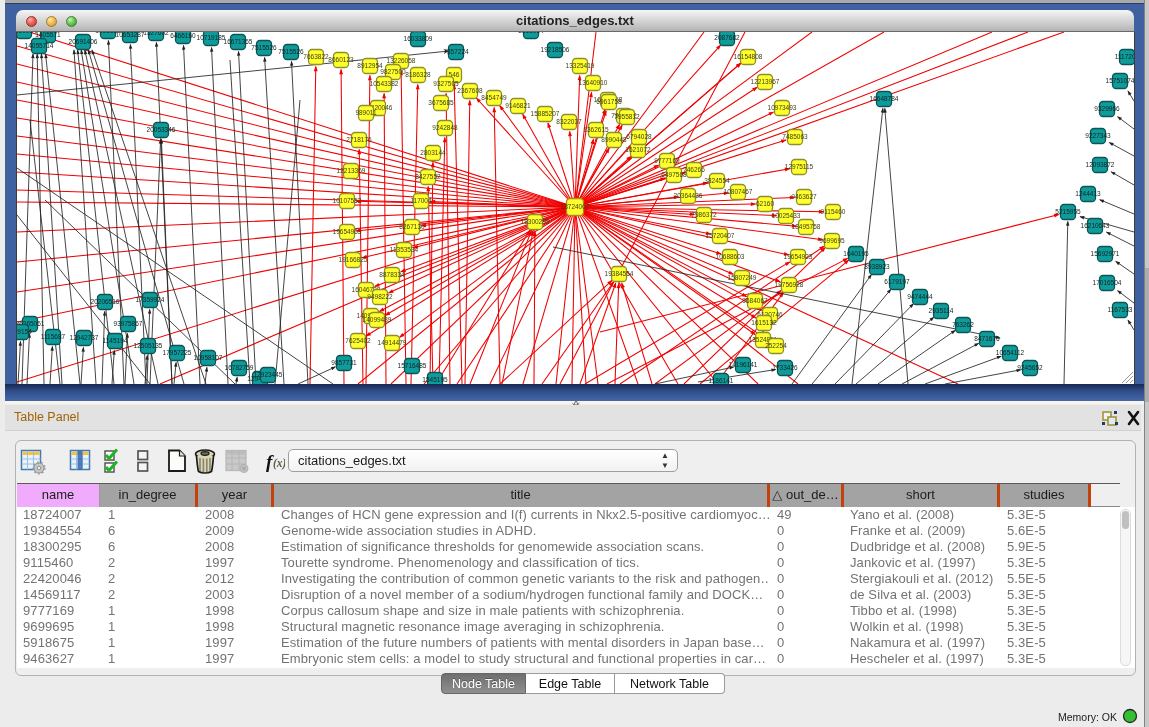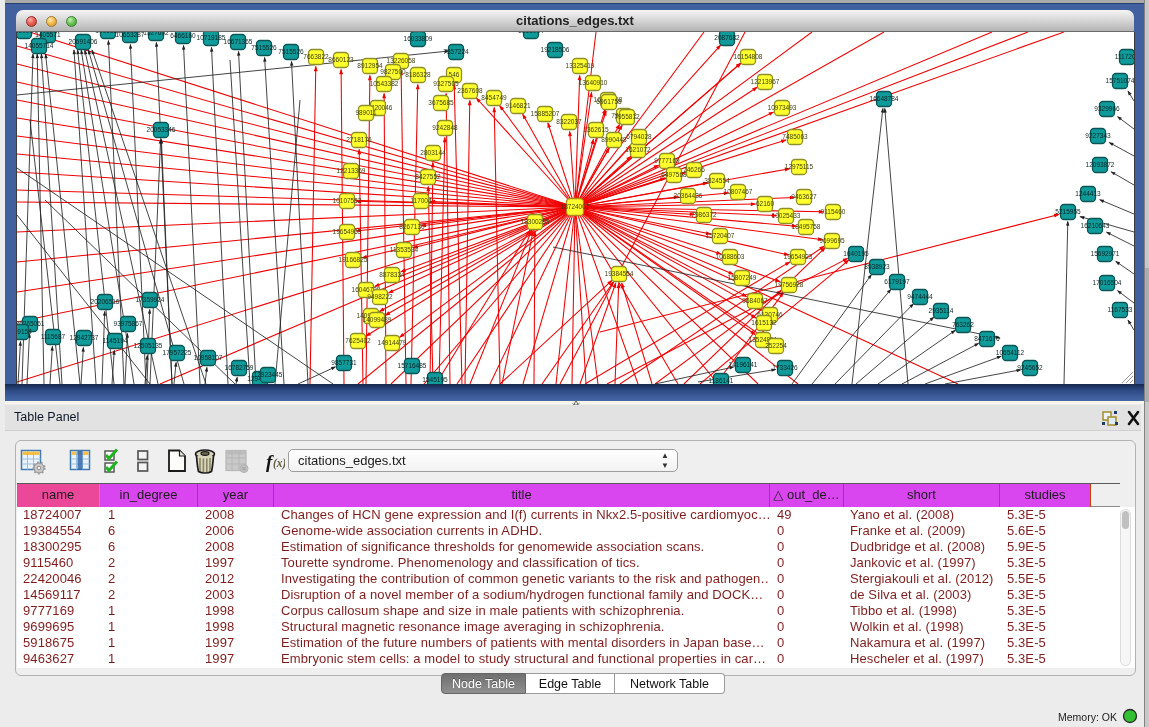--- a/index.html
+++ b/index.html
@@ -16,34 +16,34 @@
   border-radius:7px 7px 0 0; border-bottom:1px solid #696969;
   text-align:center; font-size:13px; font-weight:bold; color:#222; line-height:22px; }
 .tl { position:absolute; top:16px; width:11px; height:11px; border-radius:50%; }
 #tlr { left:26px; background:radial-gradient(circle at 35% 30%, #ffb3ad, #ee6156 45%, #b5352c); border:0.5px solid #94302a;}
 #tly { left:46px; background:radial-gradient(circle at 35% 30%, #ffe9b3, #f5bd4f 45%, #c98c2f); border:0.5px solid #a3772b;}
 #tlg { left:66px; background:radial-gradient(circle at 35% 30%, #c8f0b6, #6cc958 45%, #3e9330); border:0.5px solid #3d8030;}
 #canvwrap { position:absolute; left:16px; top:32px; width:1119px; height:353px;
   border-left:1px solid #3c3c3c; border-right:1px solid #3c3c3c; border-bottom:1px solid #1a2b4d; background:#fff; }
 #tpbar { position:absolute; left:5px; top:405px; width:1136px; height:26px;
   background:#e2e2e2; border-bottom:1px solid #d0d0d0; }
-#tpbar .lbl { position:absolute; left:9px; top:5px; font-size:12.5px; color:#0f172a; }
+#tpbar .lbl { position:absolute; left:9px; top:5px; font-size:12.5px; color:#a16207; }
 #panel { position:absolute; left:15px; top:440px; width:1121px; height:236px;
   background:#efefef; border:1px solid #b2b2b2; border-radius:6px; }
 #combo { position:absolute; left:288px; top:449px; width:390px; height:23px;
   background:linear-gradient(#ffffff,#f2f2f2); border:1px solid #9e9e9e; border-radius:5px;
   font-size:13px; color:#1a1a1a; line-height:21px; padding-left:9px; }
 #combo .stp { position:absolute; right:8px; top:1px; font-size:8px; color:#333; line-height:10px; text-align:center; }
 #thead { position:absolute; left:17px; top:483px; height:24px; width:1103px;
   font-size:13px; color:#1c1c1c; border-top:1.5px solid #5a5a5a; border-bottom:1px solid #8a8a8a; }
 #thead span { display:inline-block; height:22.5px; line-height:22px; text-align:center;
-  background:#d946ef; border-right:1px solid #c2410c; vertical-align:top; }
-#thead span.g { background:#ec4899; border-right:1px solid #9a9a9a; }
+  background:#a3a3a3; border-right:3px solid #c2410c; vertical-align:top; }
+#thead span.g { background:#f0abfc; border-right:1px solid #9a9a9a; }
 #tbody { position:absolute; left:17px; top:507px; width:1118px; height:161px; background:#fff; }
-.trow { position:absolute; left:17px; width:1103px; height:16px; font-size:13px; letter-spacing:0.1px; color:#7f1d1d;
+.trow { position:absolute; left:17px; width:1103px; height:16px; font-size:13px; letter-spacing:0.1px; color:#737373;
   white-space:nowrap; }
 .trow span { display:inline-block; overflow:hidden; vertical-align:top; height:16px; line-height:15px; }
 .c0 { width:83px; padding-left:6px; }
 .c1 { width:98px; padding-left:8px; }
 .c2 { width:76px; padding-left:7px; }
 .c3 { width:496px; padding-left:7px; }
 .c4 { width:74px; padding-left:7px; }
 .c5 { width:156px; padding-left:6px; }
 .c6 { width:91px; padding-left:7px; }
 #vsb { position:absolute; left:1120px; top:509px; width:11px; height:157px;
@@ -619,21 +619,21 @@
    <path d="M23.5 23 l3 3 M26.5 23 l-3 3" stroke="#8e8e8e" stroke-width="1.2"></path>
   </g>
 
   <text x="251" y="24" font-family="Liberation Serif, serif" font-style="italic" font-weight="bold" font-size="19" fill="#111">f</text>
   <text x="258" y="23" font-family="Liberation Serif, serif" font-style="italic" font-weight="bold" font-size="11.5" fill="#5c5c40">(x)</text>
 </svg>
 <div id="combo">citations_edges.txt<span class="stp">▲<br>▼</span></div>
 <div id="thead"><span class="g" style="width:83px">name</span><span style="width:98px">in_degree</span><span style="width:76px">year</span><span style="width:496px">title</span><span style="width:74px">△ out_de…</span><span style="width:156px">short</span><span style="width:91px">studies</span></div>
 <div id="tbody"></div>
 <div class="trow" style="top:507px"><span class="c0">18724007</span><span class="c1">1</span><span class="c2">2008</span><span class="c3">Changes of HCN gene expression and I(f) currents in Nkx2.5-positive cardiomyoc…</span><span class="c4">49</span><span class="c5">Yano et al. (2008)</span><span class="c6">5.3E-5</span></div>
-<div class="trow" style="top:523px"><span class="c0">19384554</span><span class="c1">6</span><span class="c2">2006</span><span class="c3">Genome-wide association currents in ADHD.</span><span class="c4">0</span><span class="c5">Franke et al. (2009)</span><span class="c6">5.6E-5</span></div>
+<div class="trow" style="top:523px"><span class="c0">19384554</span><span class="c1">6</span><span class="c2">2009</span><span class="c3">Genome-wide association studies in ADHD.</span><span class="c4">0</span><span class="c5">Franke et al. (2009)</span><span class="c6">5.6E-5</span></div>
 <div class="trow" style="top:539px"><span class="c0">18300295</span><span class="c1">6</span><span class="c2">2008</span><span class="c3">Estimation of significance thresholds for genomewide association scans.</span><span class="c4">0</span><span class="c5">Dudbridge et al. (2008)</span><span class="c6">5.9E-5</span></div>
 <div class="trow" style="top:555px"><span class="c0">9115460</span><span class="c1">2</span><span class="c2">1997</span><span class="c3">Tourette syndrome. Phenomenology and classification of tics.</span><span class="c4">0</span><span class="c5">Jankovic et al. (1997)</span><span class="c6">5.3E-5</span></div>
 <div class="trow" style="top:571px"><span class="c0">22420046</span><span class="c1">2</span><span class="c2">2012</span><span class="c3">Investigating the contribution of common genetic variants to the risk and pathogen…</span><span class="c4">0</span><span class="c5">Stergiakouli et al. (2012)</span><span class="c6">5.5E-5</span></div>
 <div class="trow" style="top:587px"><span class="c0">14569117</span><span class="c1">2</span><span class="c2">2003</span><span class="c3">Disruption of a novel member of a sodium/hydrogen functional family and DOCK…</span><span class="c4">0</span><span class="c5">de Silva et al. (2003)</span><span class="c6">5.3E-5</span></div>
 <div class="trow" style="top:603px"><span class="c0">9777169</span><span class="c1">1</span><span class="c2">1998</span><span class="c3">Corpus callosum shape and size in male patients with schizophrenia.</span><span class="c4">0</span><span class="c5">Tibbo et al. (1998)</span><span class="c6">5.3E-5</span></div>
 <div class="trow" style="top:619px"><span class="c0">9699695</span><span class="c1">1</span><span class="c2">1998</span><span class="c3">Structural magnetic resonance image averaging in schizophrenia.</span><span class="c4">0</span><span class="c5">Wolkin et al. (1998)</span><span class="c6">5.3E-5</span></div>
 <div class="trow" style="top:635px"><span class="c0">5918675</span><span class="c1">1</span><span class="c2">1997</span><span class="c3">Estimation of the future numbers of patients with mental disorders in Japan base…</span><span class="c4">0</span><span class="c5">Nakamura et al. (1997)</span><span class="c6">5.3E-5</span></div>
 <div class="trow" style="top:651px"><span class="c0">9463627</span><span class="c1">1</span><span class="c2">1997</span><span class="c3">Embryonic stem cells: a model to study structural and functional properties in car…</span><span class="c4">0</span><span class="c5">Hescheler et al. (1997)</span><span class="c6">5.3E-5</span></div>
 <div id="vsb">
     <div class="th"></div>

